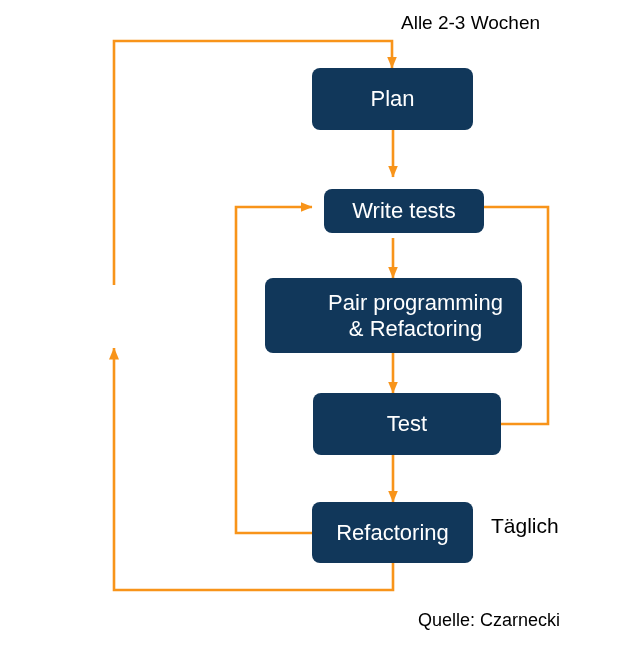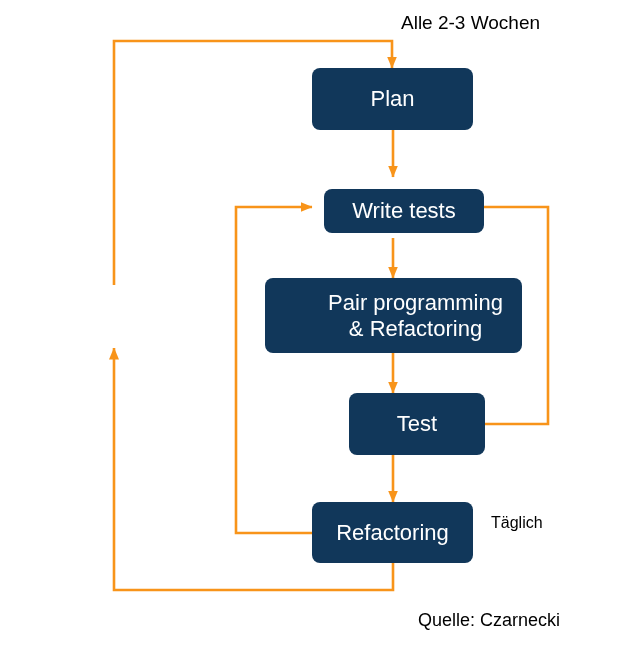--- a/index.html
+++ b/index.html
@@ -45,30 +45,30 @@
     align-items: center;
     justify-content: center;
     text-align: center;
     font-size: 22px;
     line-height: 1.18;
     white-space: pre-line;
   }
   .node-plan        { left: 312px; top:  68px; width: 161px; height: 62px; }
   .node-write-tests { left: 324px; top: 177px; width: 160px; height: 44px; margin-top: 12px; }
   .node-pair        { left: 265px; top: 278px; width: 257px; height: 75px; padding-left: 44px; }
-  .node-test        { left: 313px; top: 393px; width: 136px; height: 62px; margin-left: 36px; }
+  .node-test        { left: 313px; top: 393px; width: 188px; height: 62px; }
   .node-integration { left: 312px; top: 502px; width: 161px; height: 61px; }
   .node-release     { left:  33px; top: 285px; width: 162px; height: 63px; }
   .annotation {
     position: absolute;
     color: var(--annotation-text);
     white-space: nowrap;
   }
   .annotation-cycle  { left: 401px; top:  12px; font-size: 19px; }
-  .annotation-daily  { left: 491px; top: 514px; font-size: 16px; }
+  .annotation-daily  { left: 491px; top: 514px; font-size: 21px; }
   .annotation-source { left: 418px; top: 610px; font-size: 18px; }
 </style>
 </head>
 <body>
 
 <div class="canvas">
 
   <svg class="edges-layer" viewBox="0 0 623 645" xmlns="http://www.w3.org/2000/svg">
     <defs>
       <marker id="arrow" viewBox="0 0 12 10" refX="11.5" refY="5" markerWidth="12" markerHeight="10" orient="auto" markerUnits="userSpaceOnUse">

